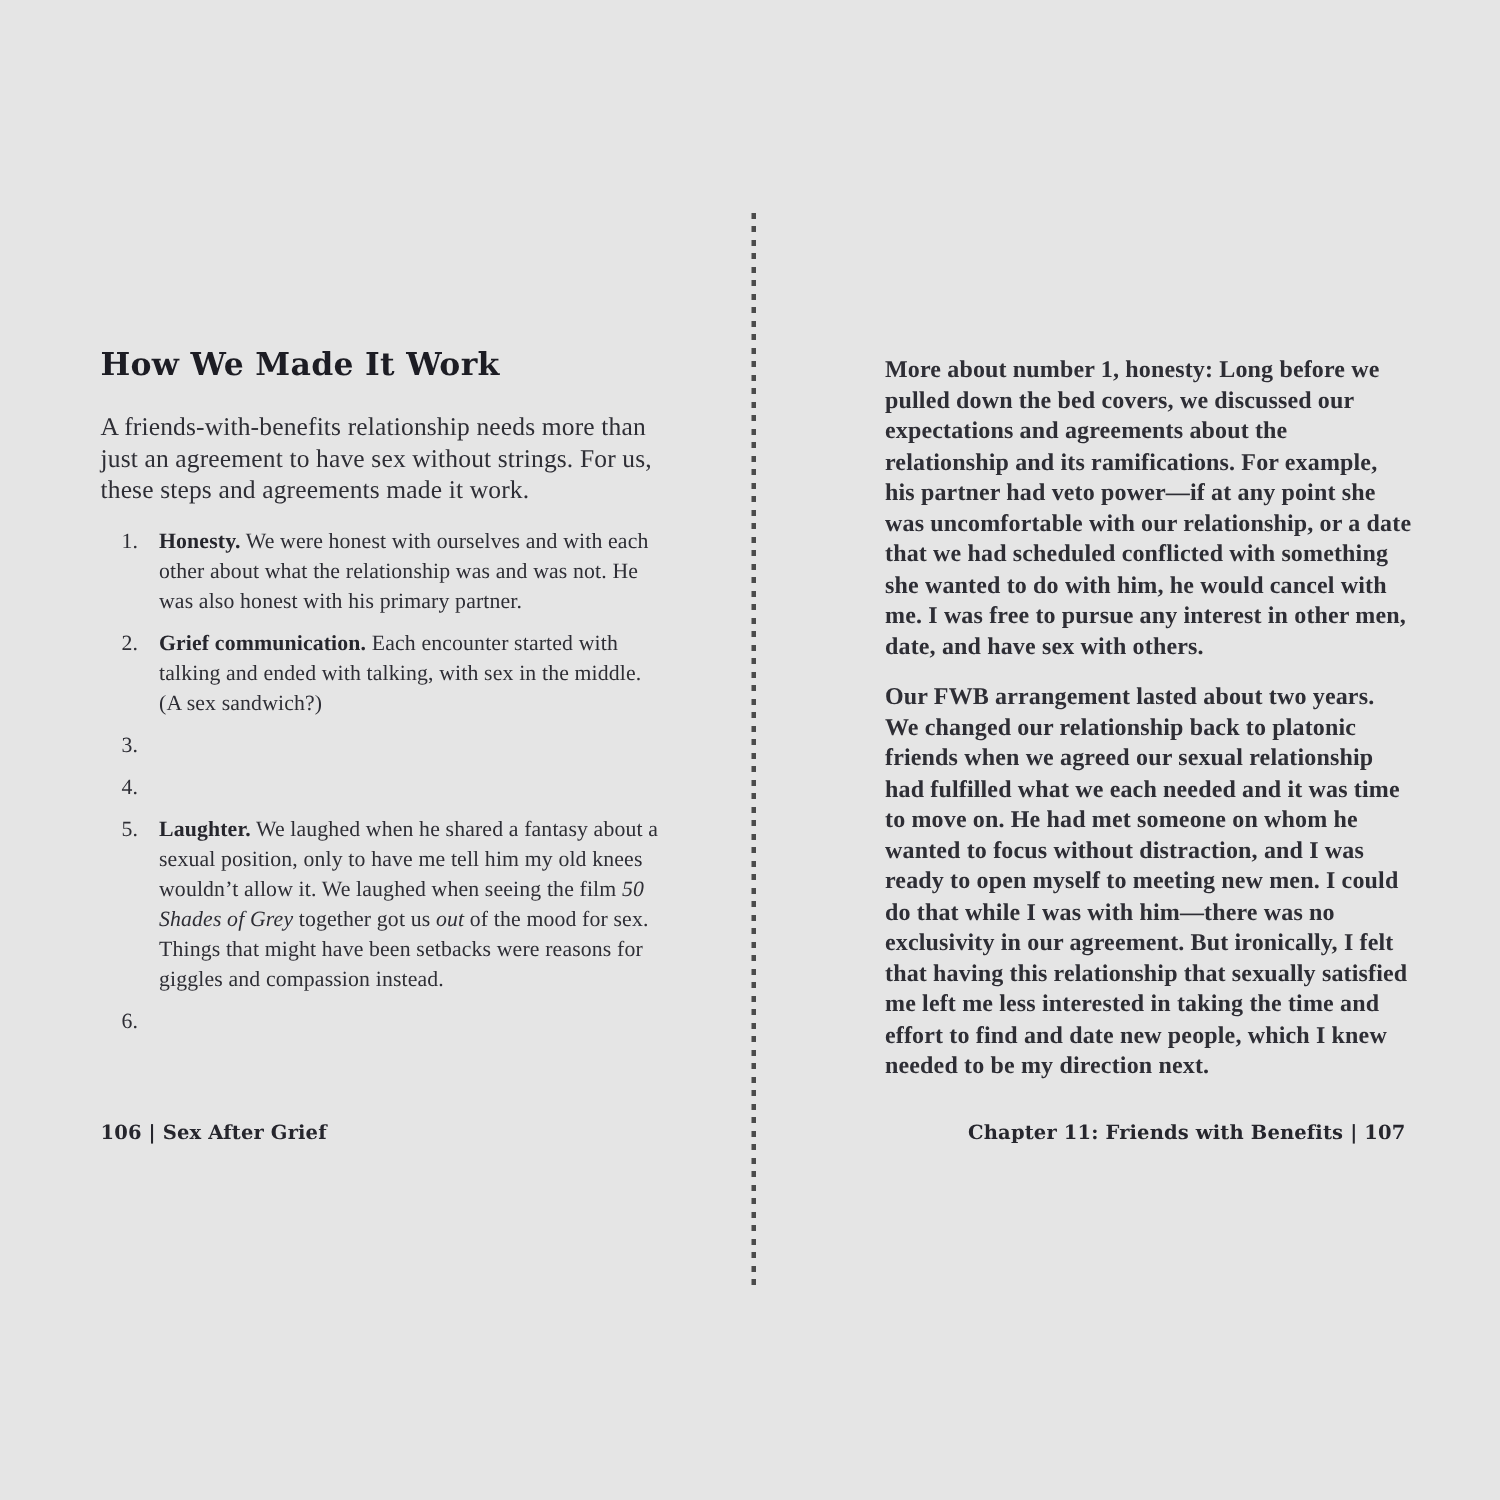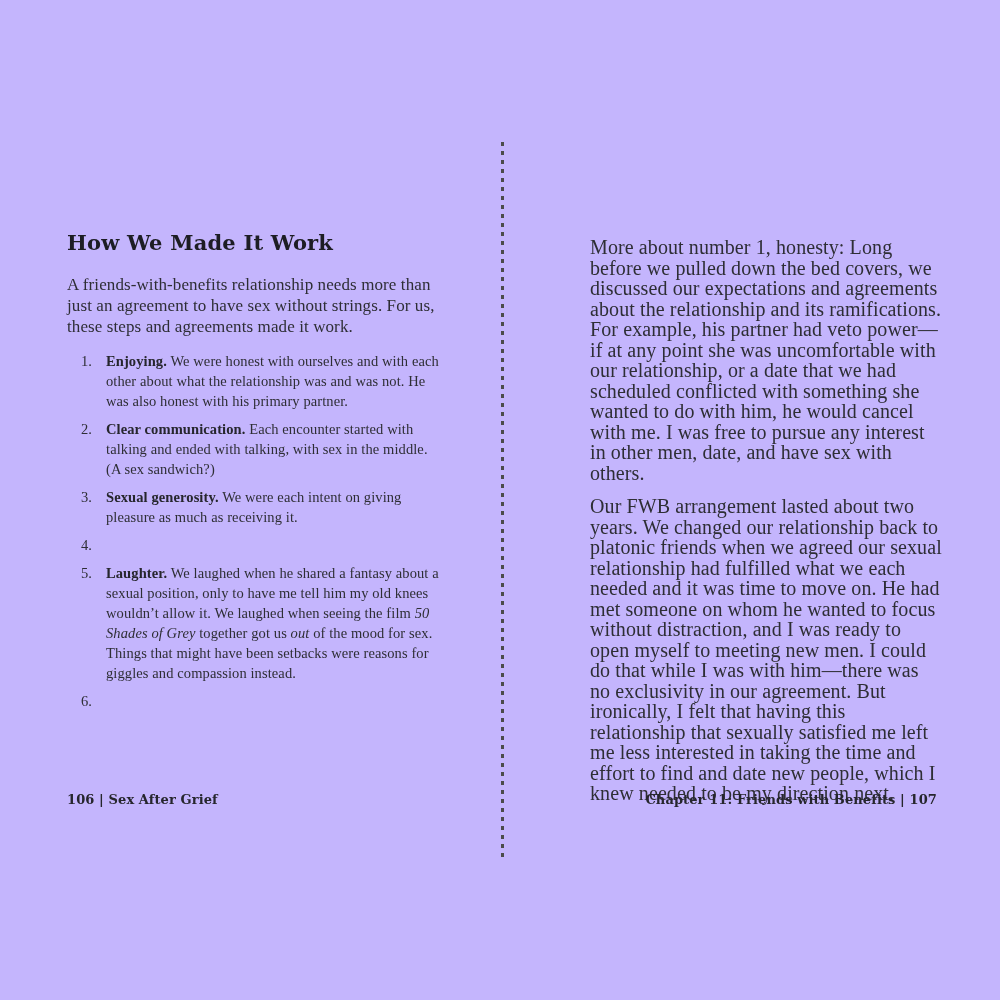--- a/index.html
+++ b/index.html
@@ -11,21 +11,21 @@
     position: relative;
     width: 1000px;
     height: 1000px;
     font-family: "Liberation Serif", serif;
     color: #2e2e35;
     overflow: hidden;
   }
   .spread {
     position: absolute;
     inset: 0;
-    background: #c4b5fd;
+    background: #e5e5e5;
   }
   
   .divider {
     position: absolute;
     left: 501px;
     top: 142px;
     width: 3px;
     height: 716px;
     background: repeating-linear-gradient(to bottom, #4b4b4b 0 4px, transparent 4px 9px);
   }
@@ -71,29 +71,30 @@
   .item-body strong { font-weight: bold; color: #26262d; }
   .item-body em { font-style: italic; }
   
   .right-page {
     position: absolute;
     left: 590px;
     top: 237px;
     width: 352px;
   }
   .right-page p {
-    font-size: 20px;
+    font-size: 16px;
     line-height: 20.5px;
     margin: 0 0 13px 0;
     letter-spacing: 0.1px;
+    font-weight: bold;
   }
   
   .footer {
     position: absolute;
-    top: 792px;
+    top: 748px;
     font-family: "DejaVu Serif", serif;
     font-weight: bold;
     font-size: 13px;
     color: #26262d;
     letter-spacing: 0.1px;
   }
   .footer-left { left: 67px; }
   .footer-right { right: 63px; text-align: right; }
 </style>
 </head>
@@ -102,29 +103,28 @@
 <div class="spread">
 
   <div class="divider"></div>
 
   <div class="left-page">
     <h1 class="heading">How We Made It Work</h1>
     <p class="intro">A friends-with-benefits relationship needs more than just an agreement to have sex without strings. For us, these steps and agreements made it work.</p>
     <ol class="steps">
         <li class="item">
           <span class="num">1.</span>
-          <span class="item-body"><strong>Enjoying.</strong><span> We were honest with ourselves and with each other about what the relationship was and was not. He was also honest with his primary partner.</span></span>
+          <span class="item-body"><strong>Honesty.</strong><span> We were honest with ourselves and with each other about what the relationship was and was not. He was also honest with his primary partner.</span></span>
         </li>
         <li class="item">
           <span class="num">2.</span>
-          <span class="item-body"><strong>Clear communication.</strong><span> Each encounter started with talking and ended with talking, with sex in the middle. (A sex sandwich?)</span></span>
+          <span class="item-body"><strong>Grief communication.</strong><span> Each encounter started with talking and ended with talking, with sex in the middle. (A sex sandwich?)</span></span>
         </li>
         <li class="item">
           <span class="num">3.</span>
-          <span class="item-body"><strong>Sexual generosity.</strong><span> We were each intent on giving pleasure as much as receiving it.</span></span>
         </li>
         <li class="item">
           <span class="num">4.</span>
         </li>
         <li class="item">
           <span class="num">5.</span>
           <span class="item-body"><strong>Laughter.</strong><span> We laughed when he shared a fantasy about a sexual position, only to have me tell him my old knees wouldn’t allow it. We laughed when seeing the film </span><em>50 Shades of Grey</em><span> together got us </span><em>out</em><span> of the mood for sex. Things that might have been setbacks were reasons for giggles and compassion instead.</span></span>
         </li>
         <li class="item">
           <span class="num">6.</span>

